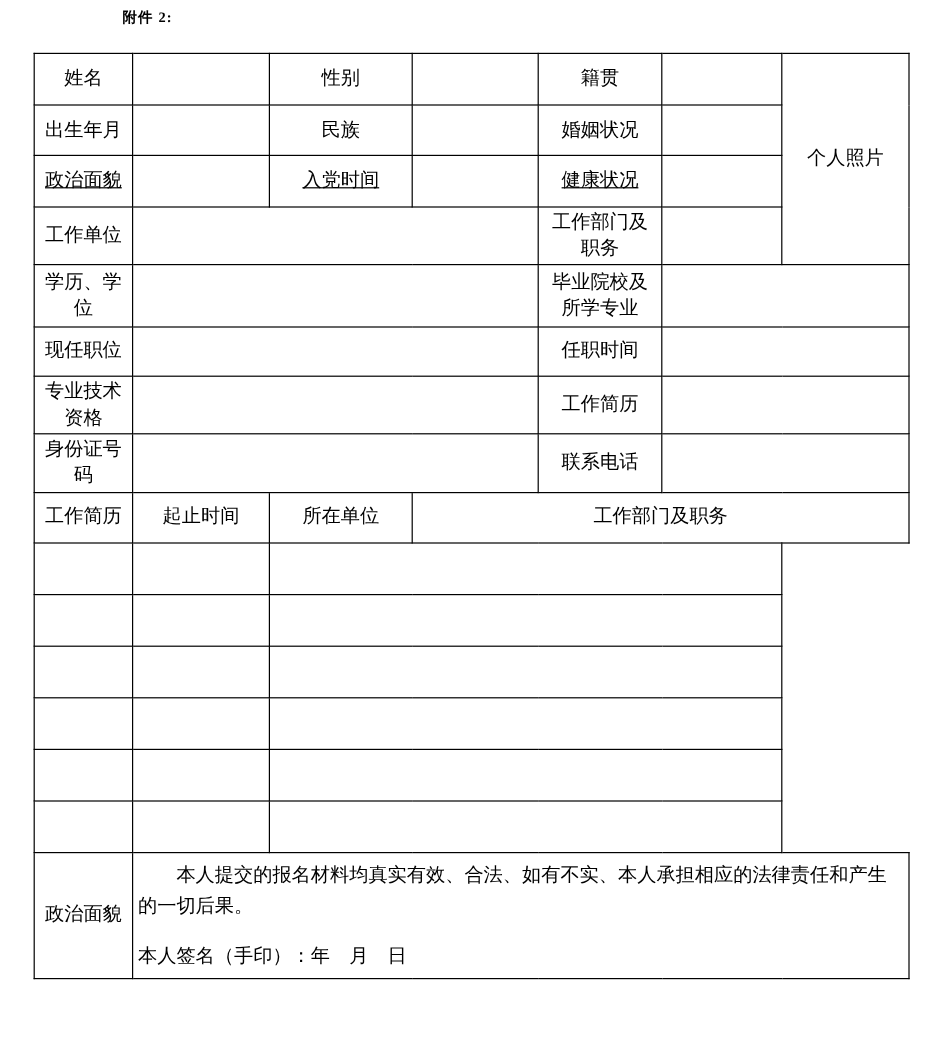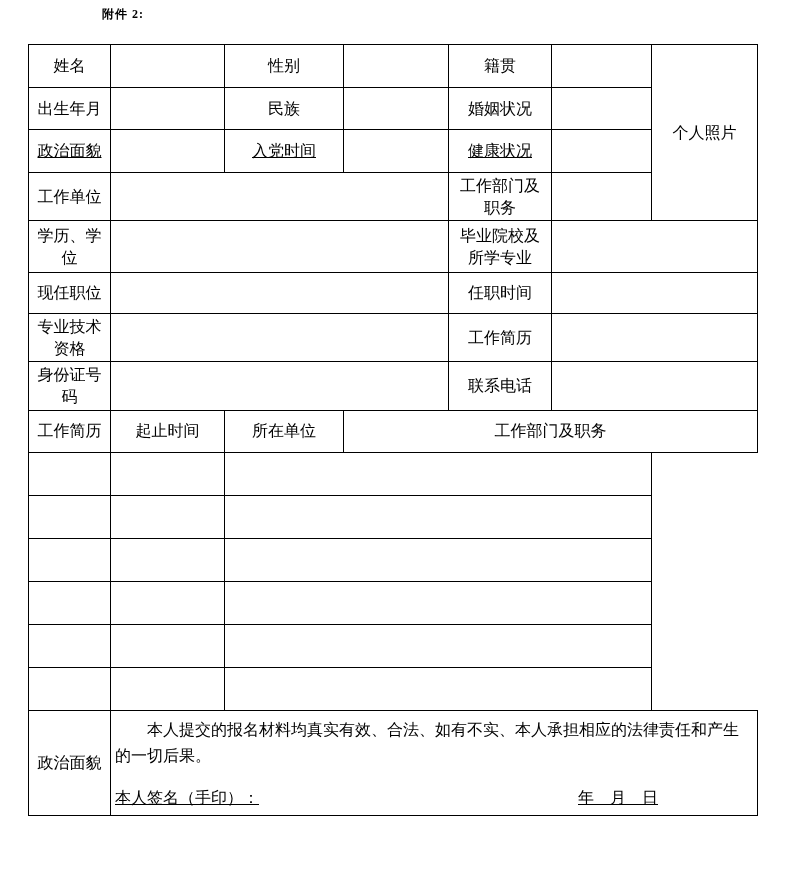--- a/index.html
+++ b/index.html
@@ -75,25 +75,23 @@
   }
   .commit-text {
     margin: 0;
     text-indent: 2em;
     font-size: 16px;
     line-height: 26px;
     text-align: left;
   }
   .sign-row {
     display: flex;
-    justify-content: space-between;
     align-items: flex-end;
     padding-right: 95px;
     font-size: 16px;
-    text-decoration: underline;
   }
 </style>
 </head>
 <body>
 
 <div class="attachment-label">附件 2:</div>
 
 <div class="form-wrap">
 
   <table class="form-table">

